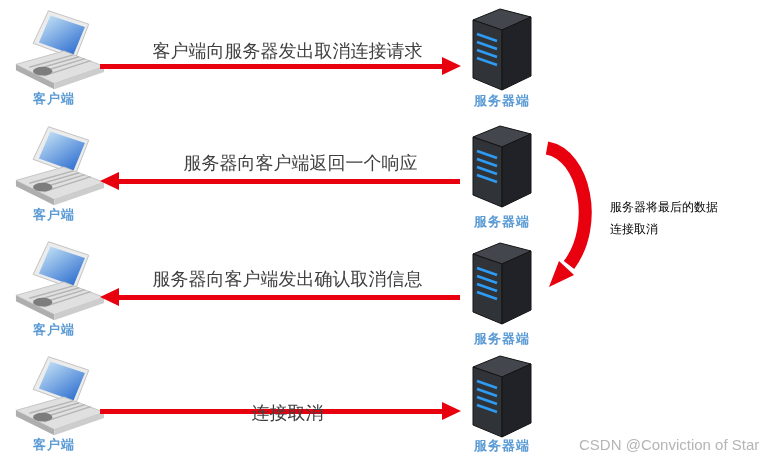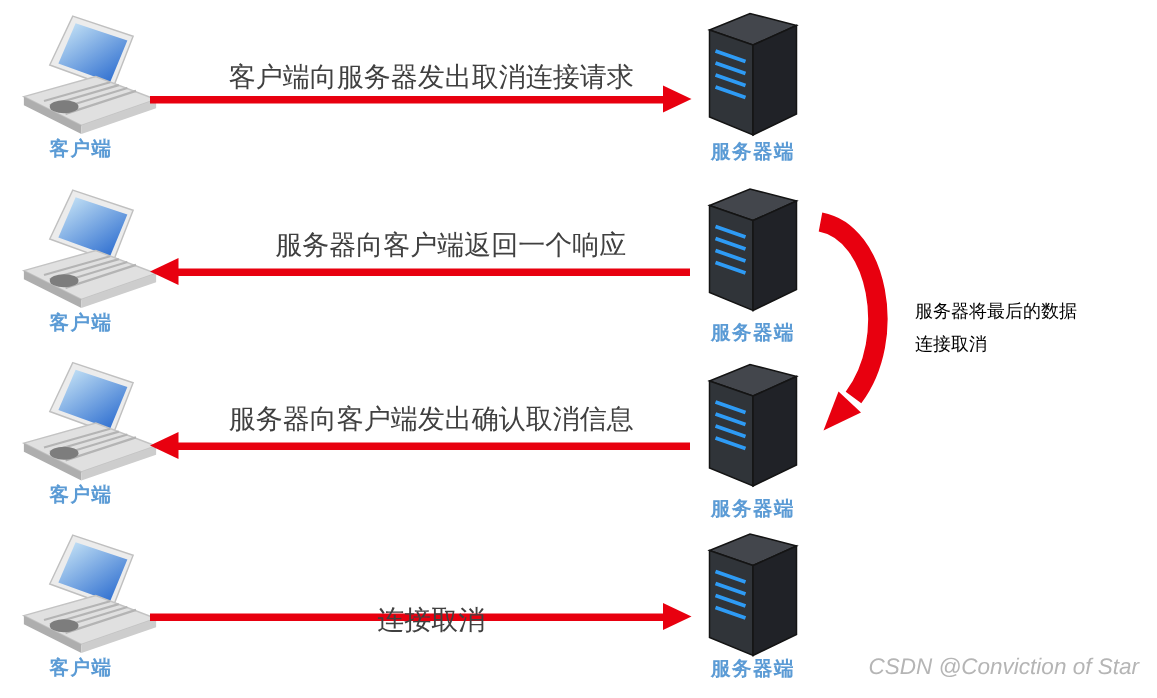--- a/index.html
+++ b/index.html
@@ -27,21 +27,21 @@
     position:absolute; width:0; height:0;
     border-top:9px solid transparent; border-bottom:9px solid transparent;
     border-right:19px solid var(--red);
   }
   .side-note {
     position:absolute; left:610px; top:196px;
     color:#000; font-size:12px; line-height:22px; white-space:nowrap;
   }
   .watermark {
     position:absolute; left:579px; top:436px;
-    color:#b5b5b5; font-size:15px; white-space:nowrap;font-style:italic;
+    color:#b5b5b5; font-size:15px; white-space:nowrap;
   }
   svg { display:block; }
 </style>
 </head>
 <body>
 
 <div class="canvas">
 
   <div class="abs" style="left:14px; top:10px;">
     <svg width="92" height="82" viewBox="0 0 96 84">

